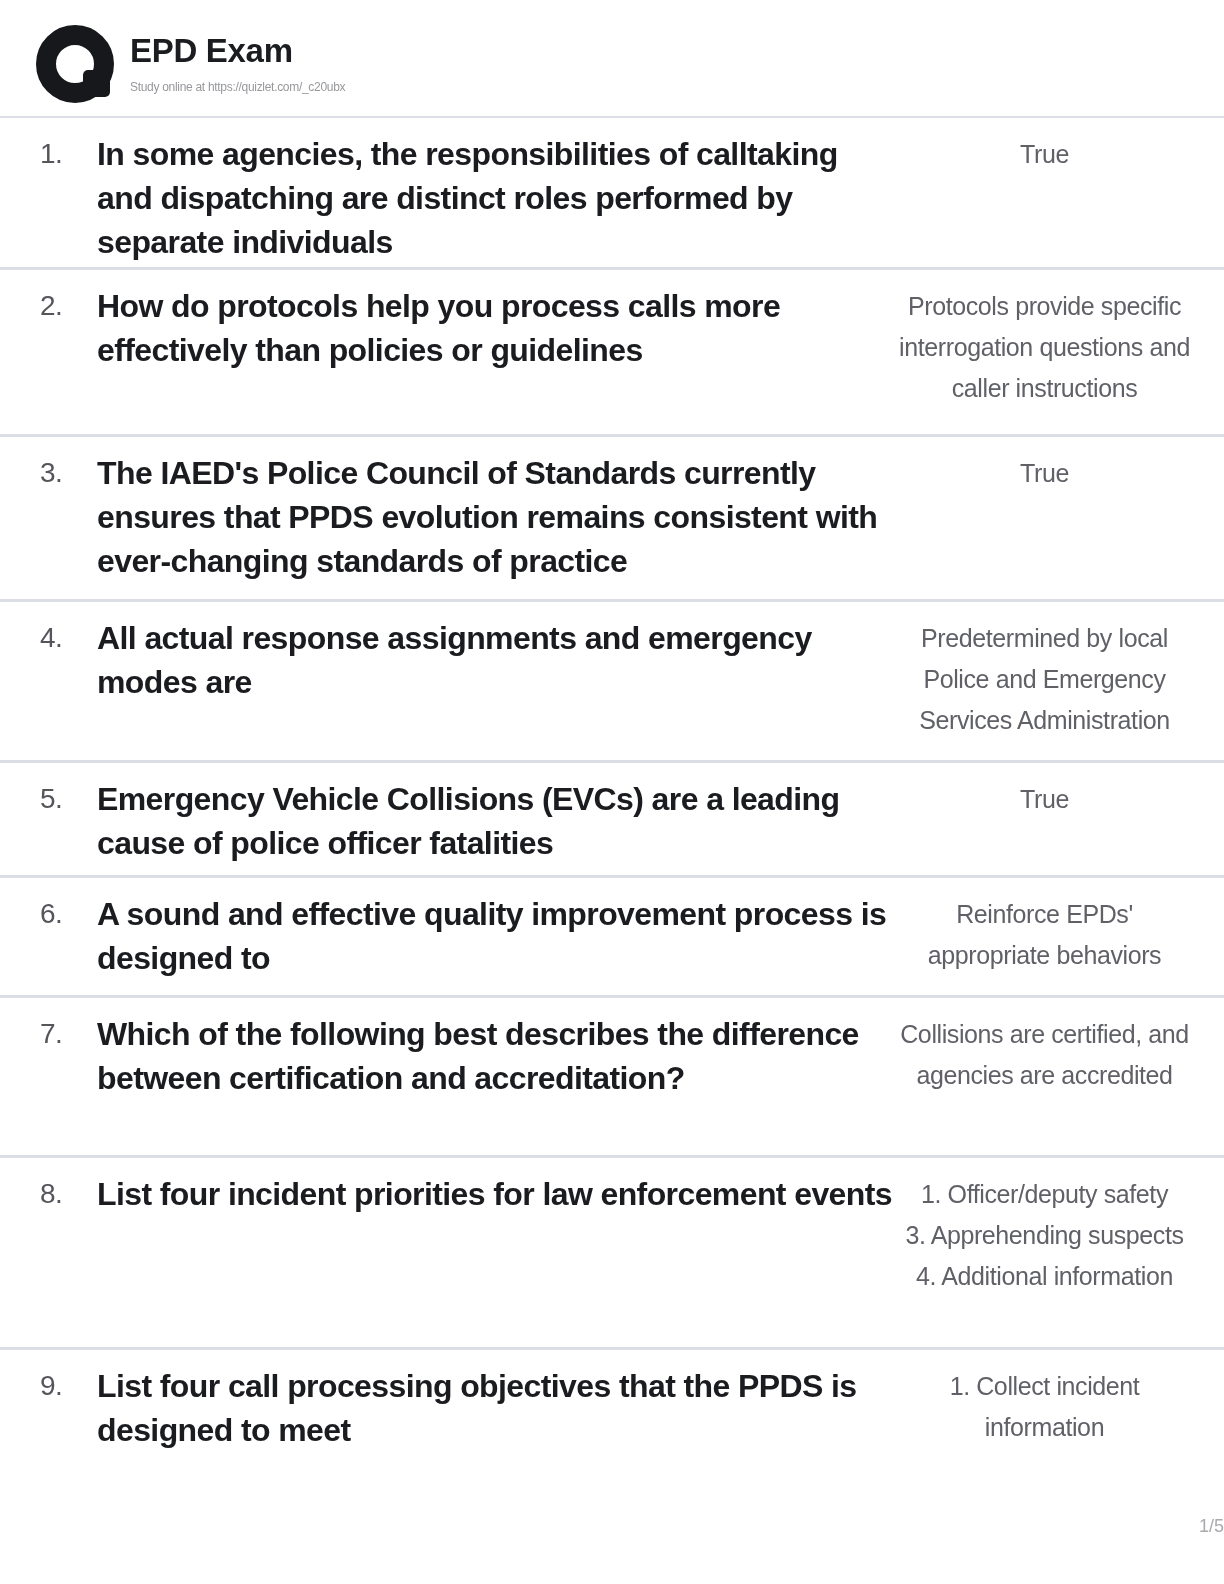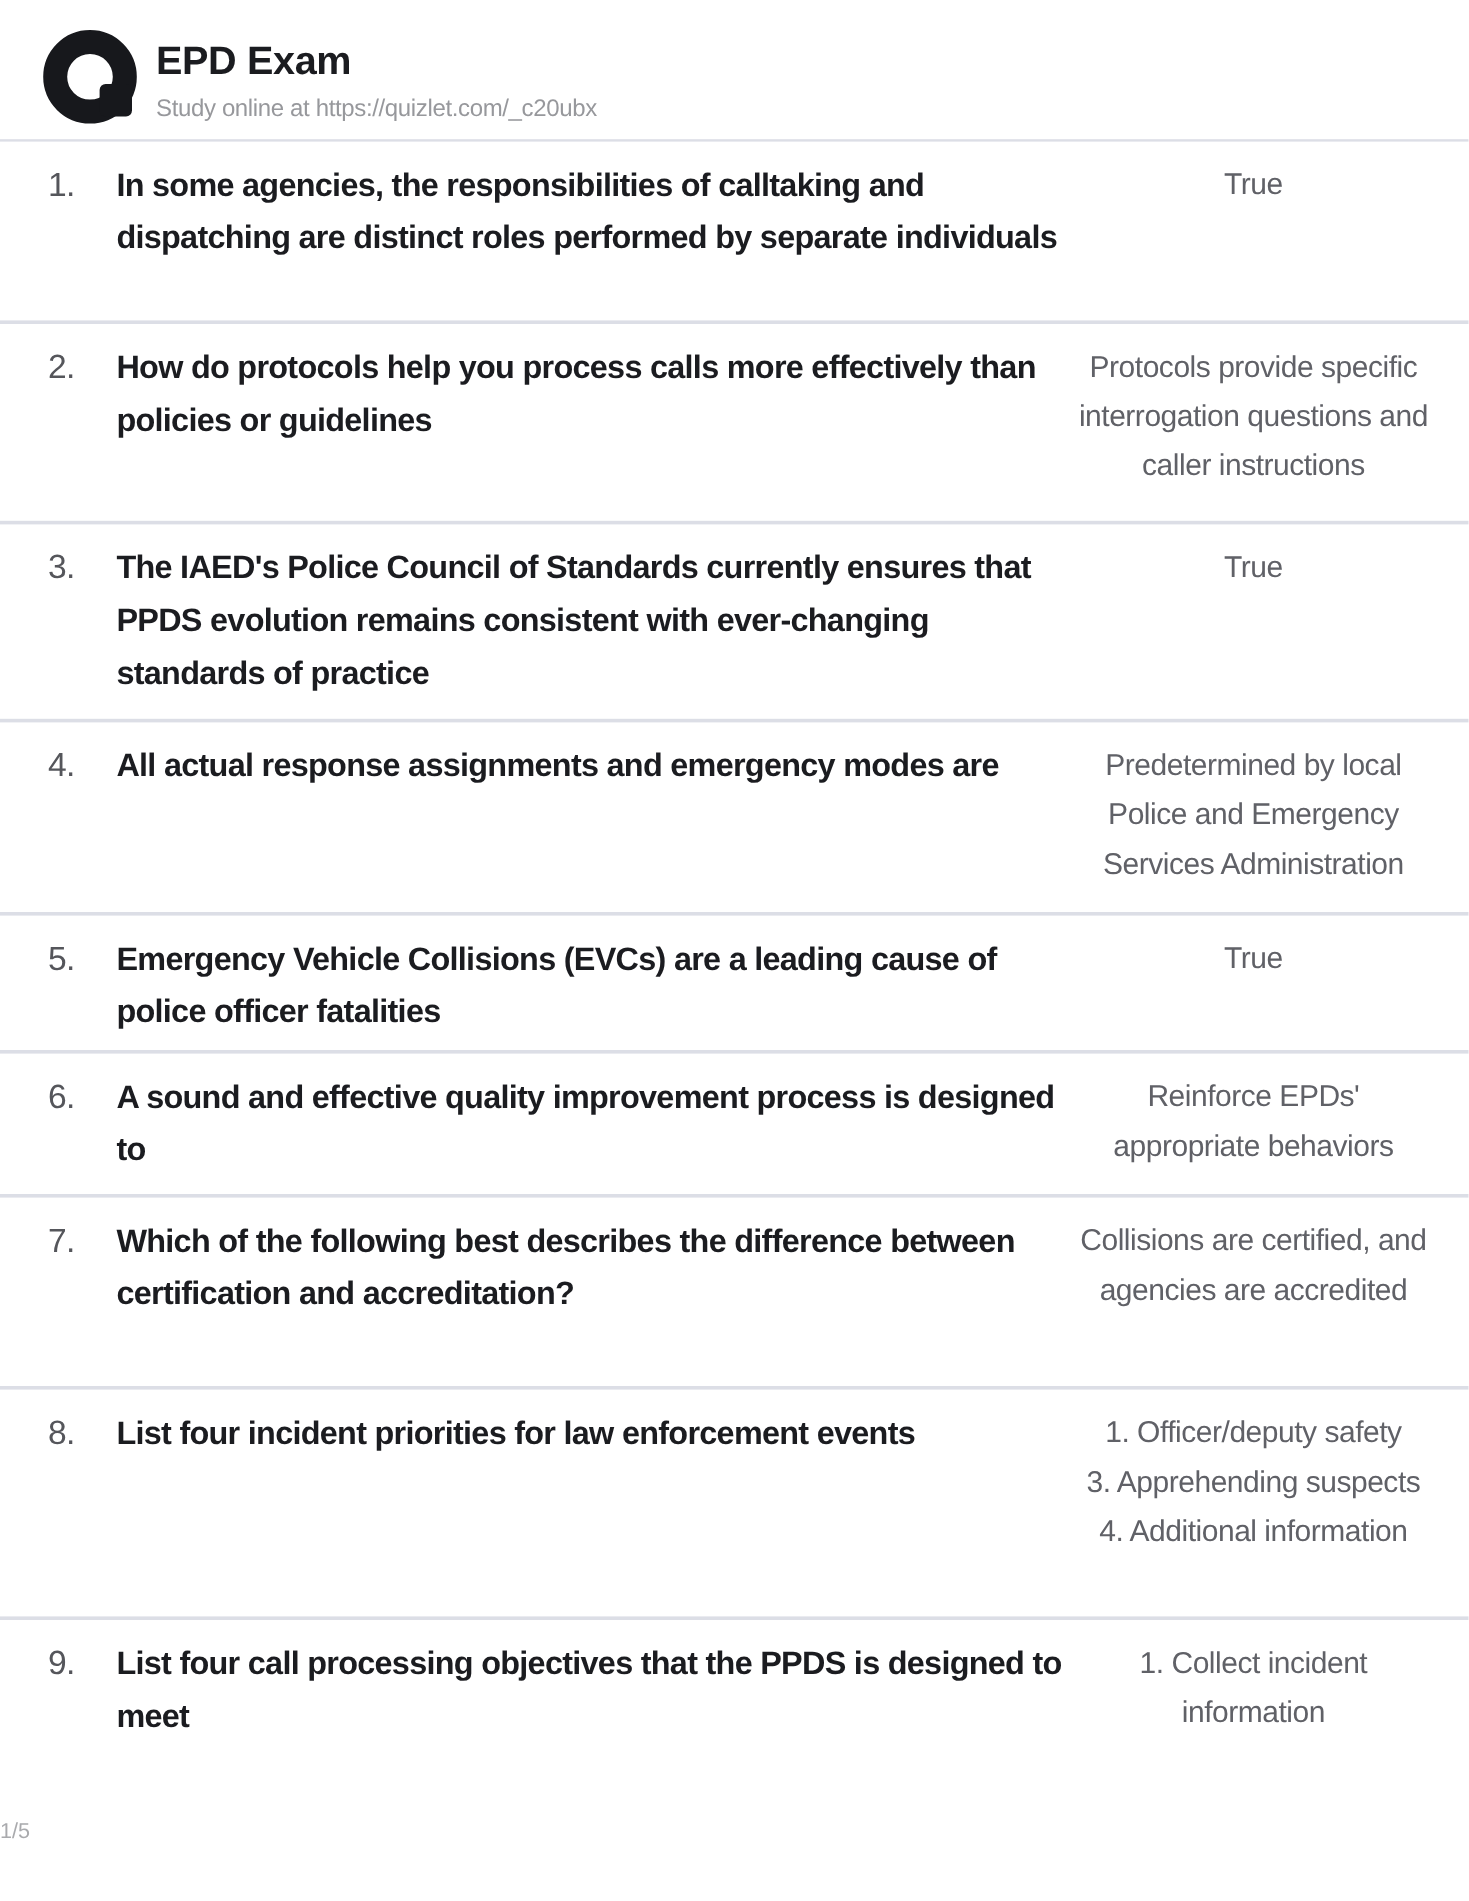--- a/index.html
+++ b/index.html
@@ -46,21 +46,21 @@
     position:absolute;
     left:130px; top:32px;
     font-size:33px;
     font-weight:600;
     color:var(--question-text);
     letter-spacing:-0.3px;
   }
   .subtitle{
     position:absolute;
     left:130px; top:80px;
-    font-size:20px;
+    font-size:12px;
     font-weight:300;
     color:var(--subtitle-text);
     letter-spacing:-0.3px;
   }
   
   .row{
     display:flex;
     align-items:flex-start;
     padding:14px 30px 0 40px;
     border-bottom:3px solid var(--divider);
@@ -71,21 +71,21 @@
     flex:0 0 57px;
     font-size:28px;
     font-weight:300;
     color:var(--number-text);
     line-height:44px;
     letter-spacing:-0.5px;
   }
   .q{
     width:798px;
     flex:0 0 798px;
-    font-size:27px;
+    font-size:32px;
     font-weight:600;
     color:var(--question-text);
     line-height:44px;
     letter-spacing:-0.6px;
     hyphens:auto;
     -webkit-hyphens:auto;
   }
   .a{
     flex:1 1 auto;
     padding-top:2px;
@@ -98,21 +98,21 @@
     letter-spacing:-0.4px;
     hyphens:auto;
     text-align:center;
     -webkit-hyphens:auto;
   }
   
   .footer{
     position:absolute;
     left:0; top:1516px;
     width:100%;
-    text-align:left;
+    text-align:right;
     font-size:18px;
     font-weight:300;
     color:var(--footer-text);
   }
 </style>
 </head>
 <body>
 
 <div class="page">
 

